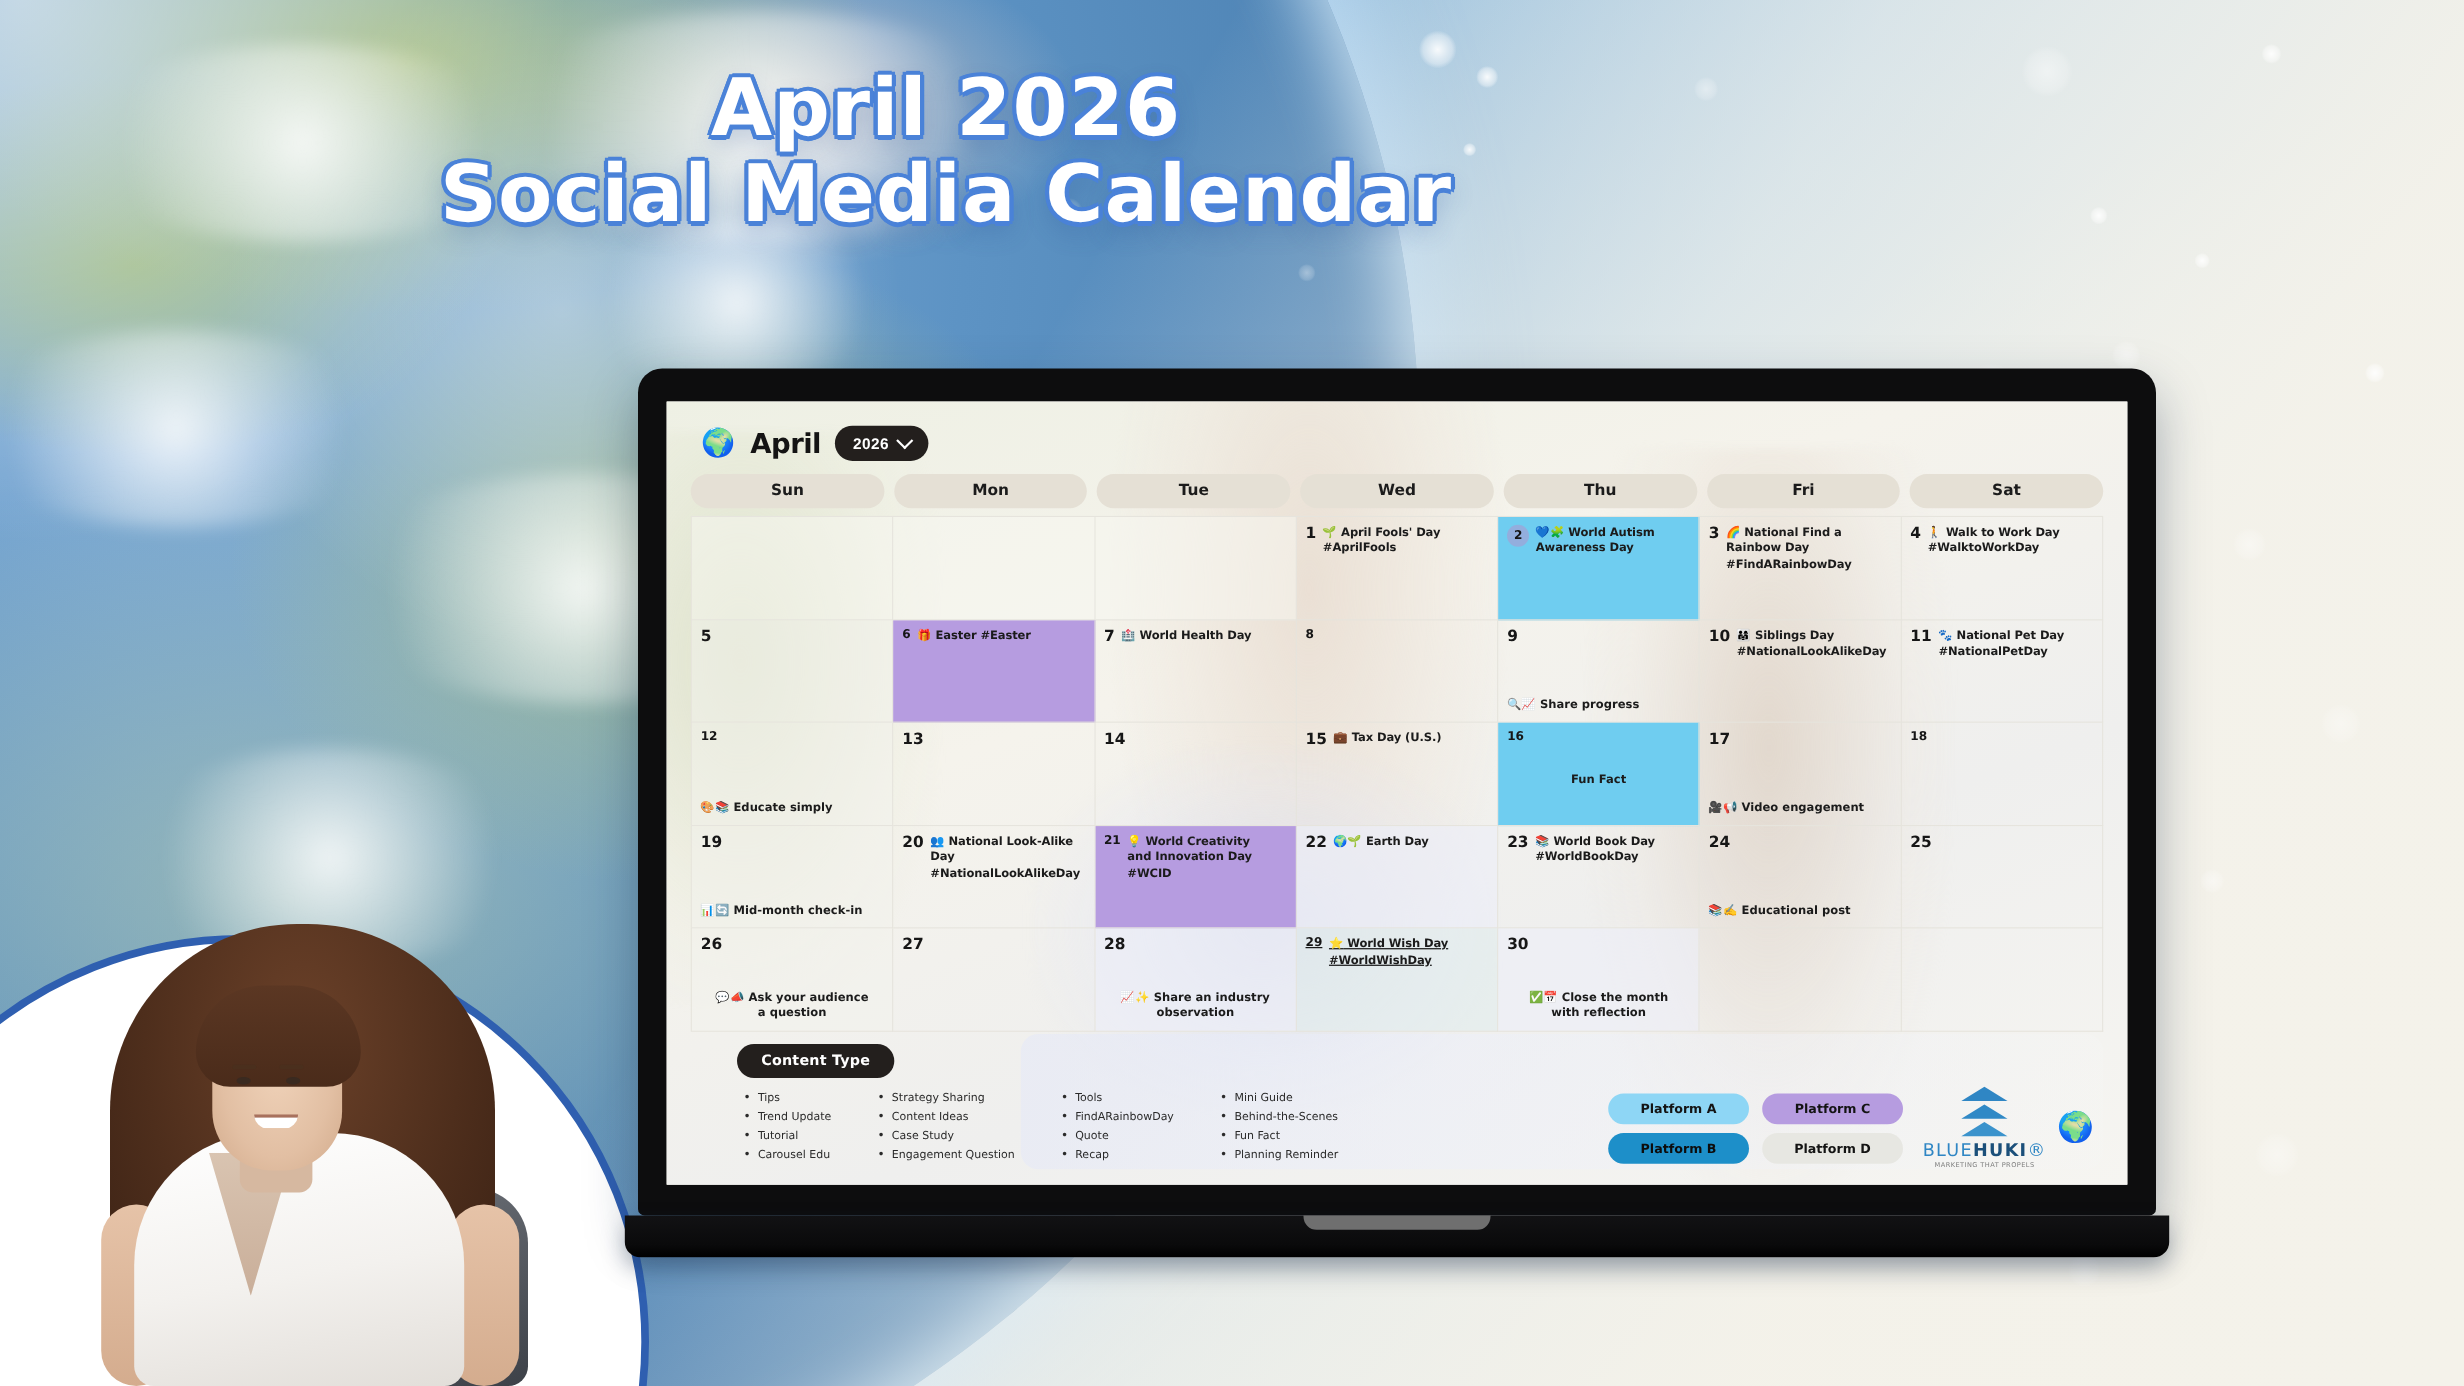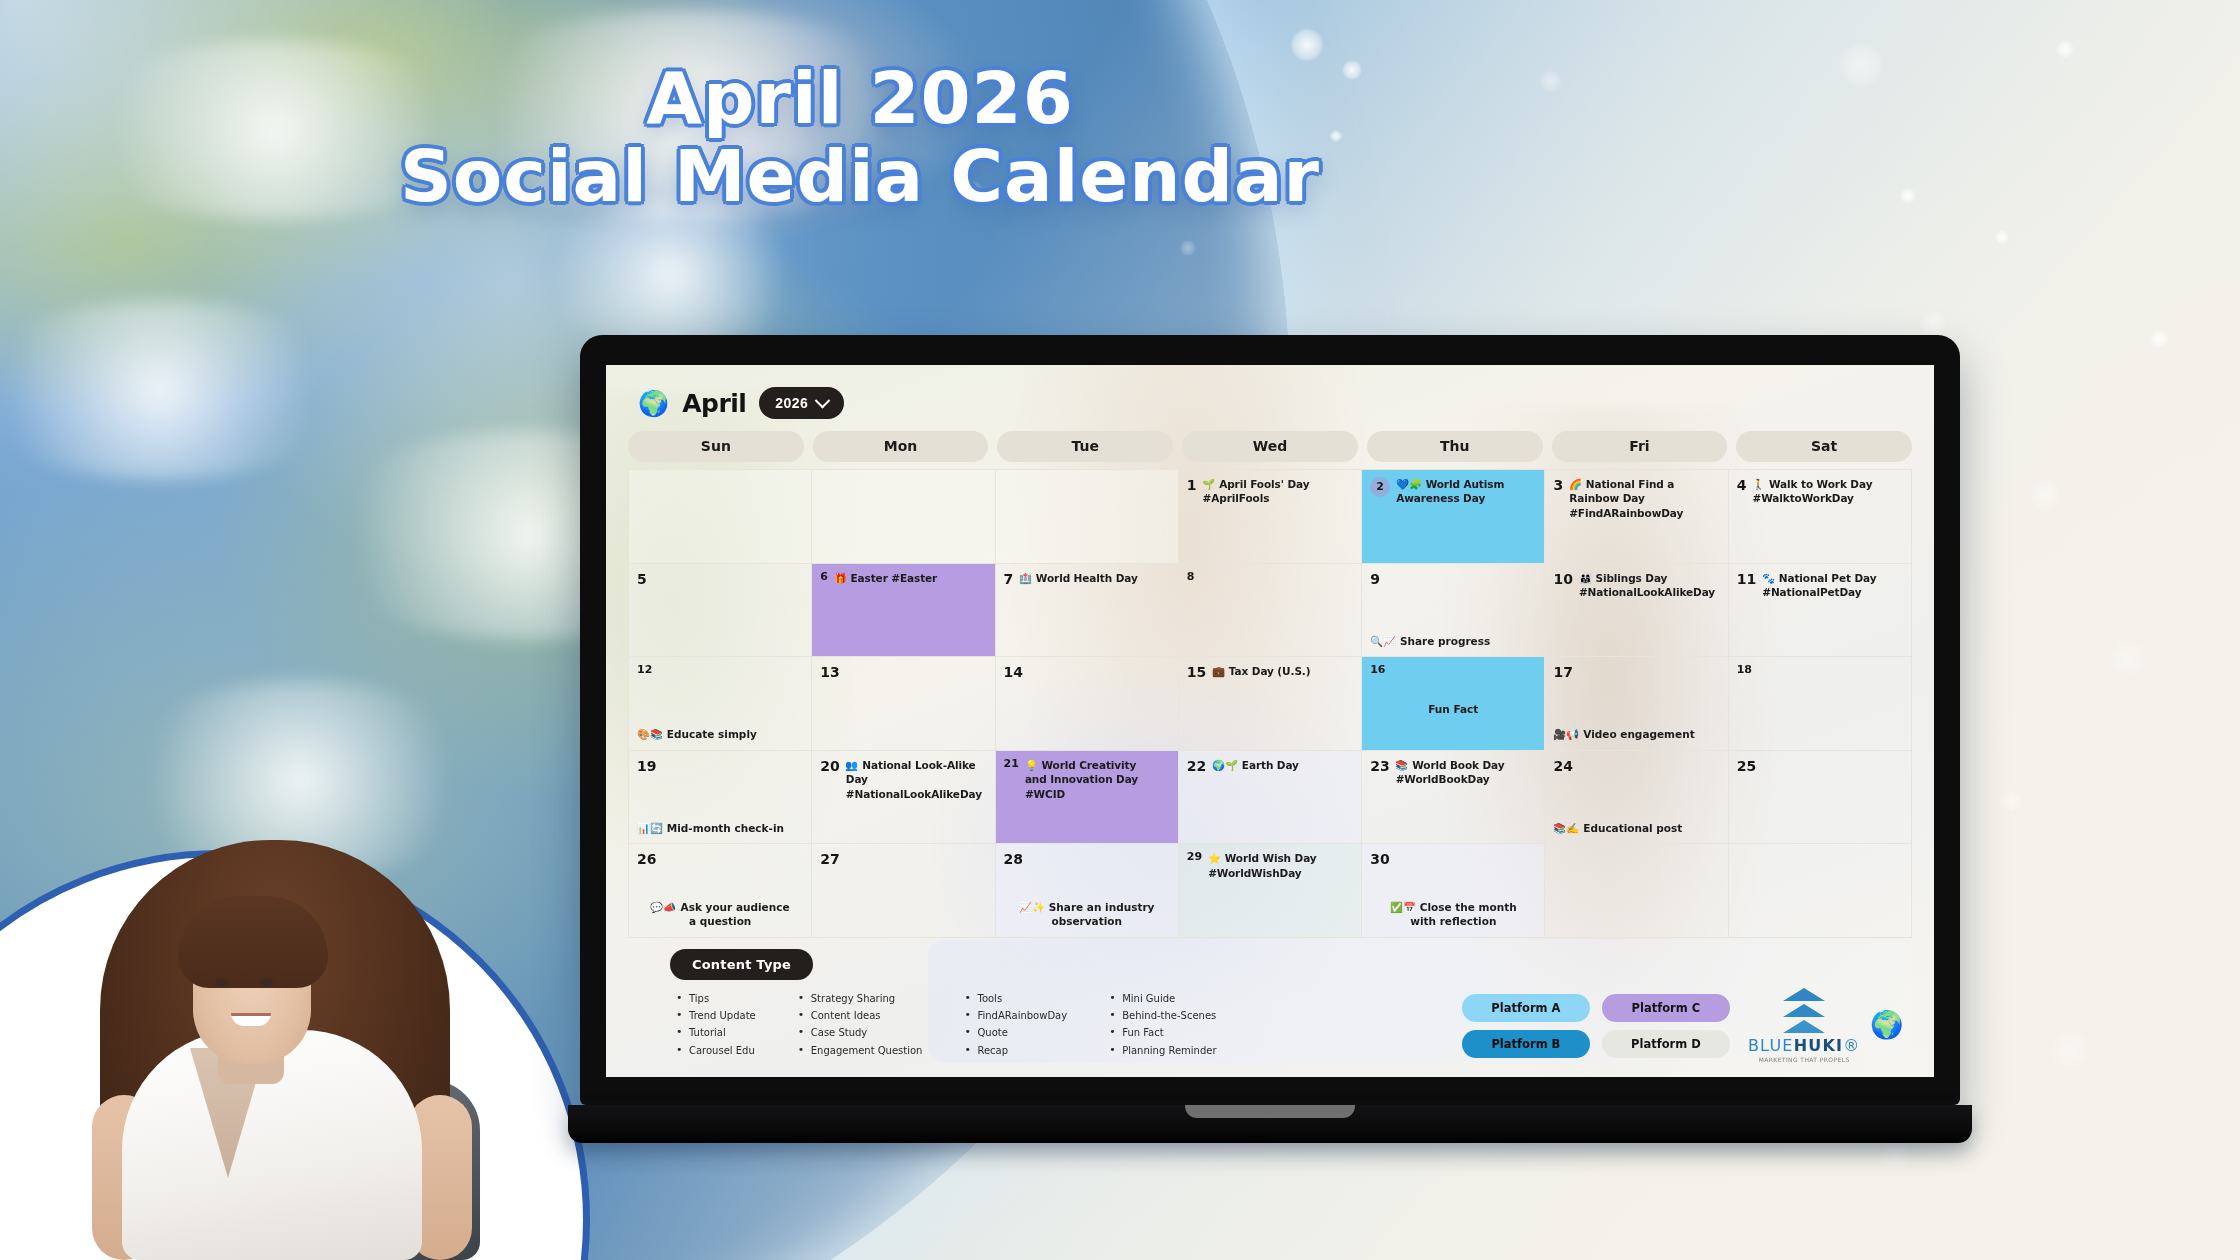--- a/index.html
+++ b/index.html
@@ -239,21 +239,21 @@
     border-bottom: 1px solid #e6e4dd;
     padding: 7px 8px 5px 8px;
     position: relative;
     display: flex; flex-direction: column;
     overflow: hidden;
   }
   .cell.hl-blue  { background: #6fcdf0; }
   .cell.hl-purple{ background: #b69ce0; }
   .cell.tint-a   { background: rgba(243,243,236,.55); }
   .cell.tint-b   { background: rgba(236,238,248,.6); }
-  .cell.tint-c   { background: rgba(224,236,236,.55); }
+  .cell.tint-c   { background: rgba(224,236,236,.55); text-decoration: underline; }
   .cell.tint-d   { background: rgba(248,247,242,.5); }
 
   .cell-top { display: flex; align-items: flex-start; gap: 6px; }
   .daynum {
     font-family: "DejaVu Sans", sans-serif;
     font-weight: 700; color: #161616; line-height: 1.15;
     flex: 0 0 auto;
   }
   .daynum.big { font-size: 14px; }
   .daynum.sm  { font-size: 11px; }

